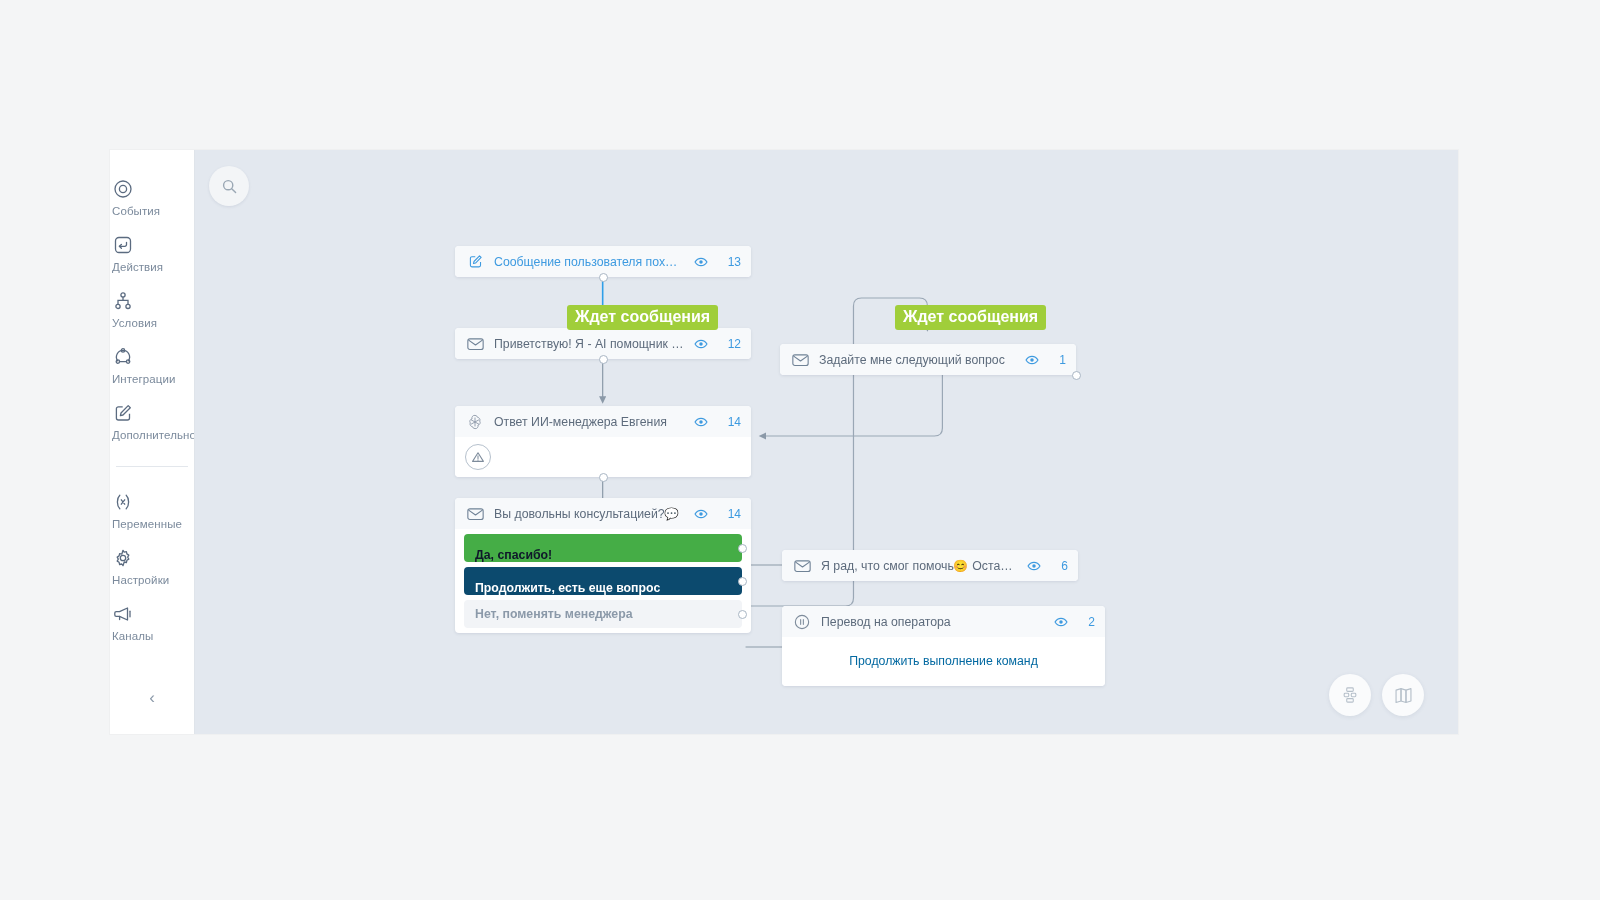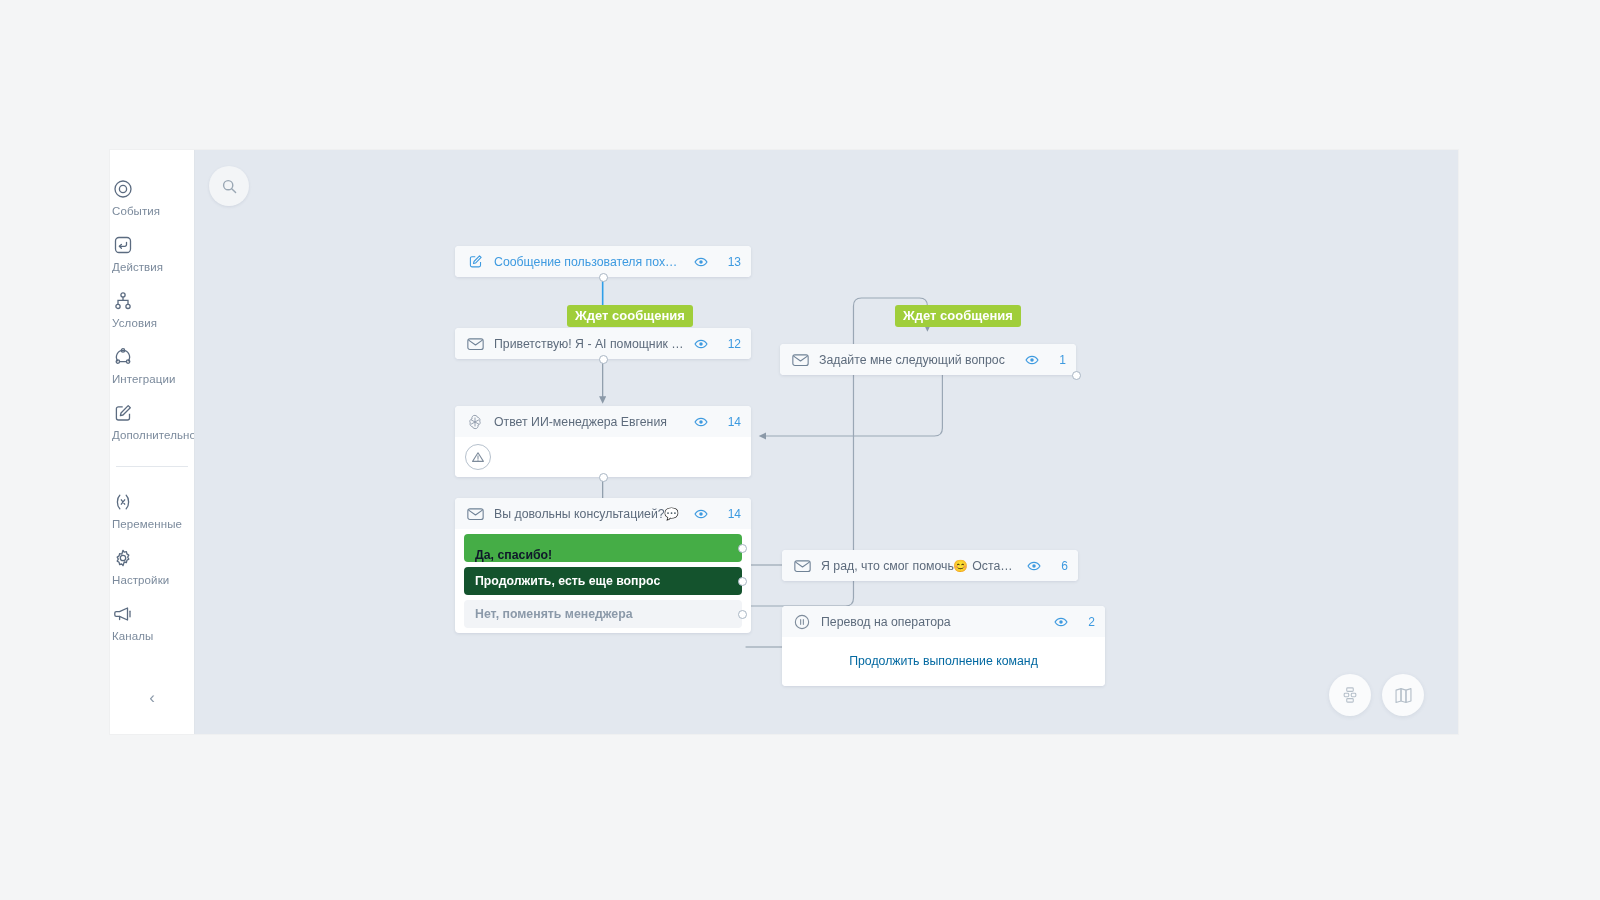--- a/index.html
+++ b/index.html
@@ -148,21 +148,21 @@
     height: 28px;
     border-radius: 4px;
     display: flex; align-items: center;
     padding: 0 11px;
     font-size: 12.3px;
     font-weight: bold;
     position: relative;
     cursor: pointer;
   }
   .btn.green { background: #45ad46; color: #0f172a; align-items: flex-end; }
-  .btn.blue  { background: #14532d; color: #ffffff; }
+  .btn.blue  { background: #0c4a6e; color: #ffffff; align-items: flex-end; }
   .btn.plain { background: #f2f4f7; color: #8b99a9; }
   .node-text-row {
     padding: 17px 10px 18px 10px;
     text-align: center;
     font-size: 12.3px;
     color: #0369a1;
   }
 
   
   .port {
@@ -173,21 +173,21 @@
     border: 1.4px solid #a9b6c4;
   }
   .port.bottom { left: 50%; margin-left: -4.5px; bottom: -5px; }
   .port.right  { right: -4.5px; top: 50%; margin-top: -4.5px; }
 
   
   .badge {
     position: absolute;
     background: #a0ce3a;
     color: #ffffff;
-    font-size: 13px;
+    font-size: 16px;
     font-weight: bold;
     padding: 3px 8px 4px 8px;
     border-radius: 3px;
     white-space: nowrap;
   }
 
   
   .fab {
     position: absolute;
     width: 42px; height: 42px;

